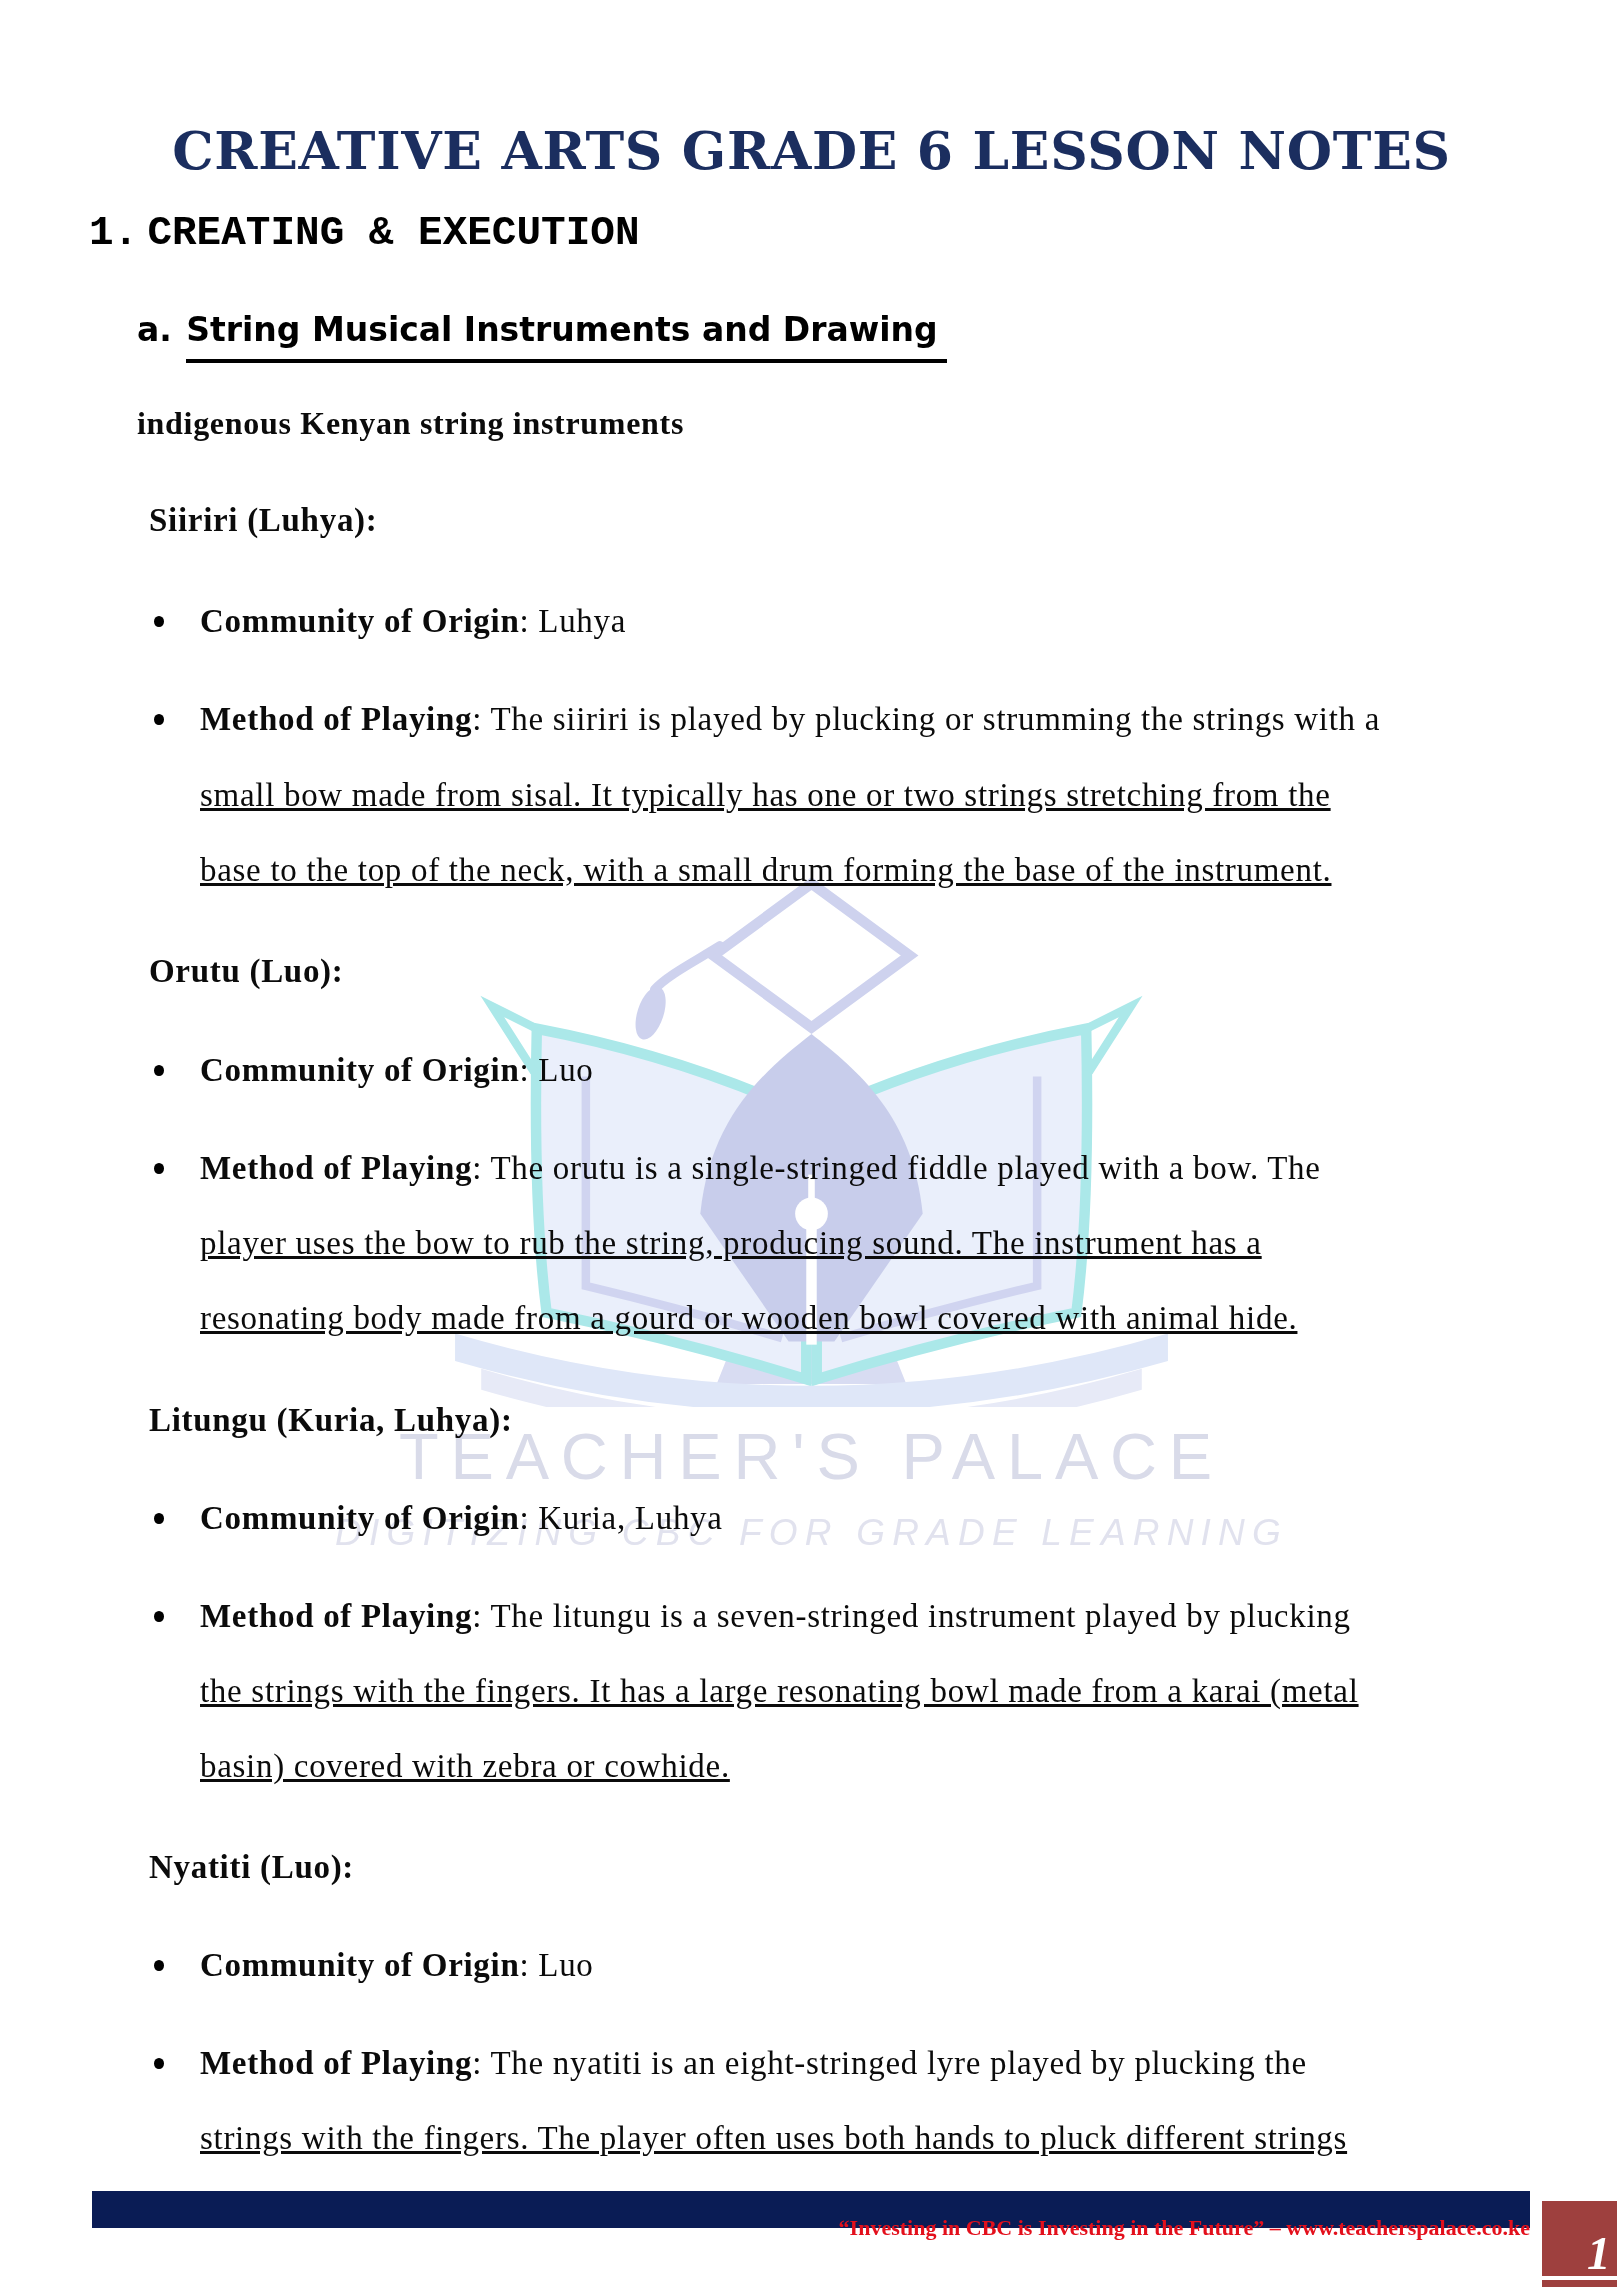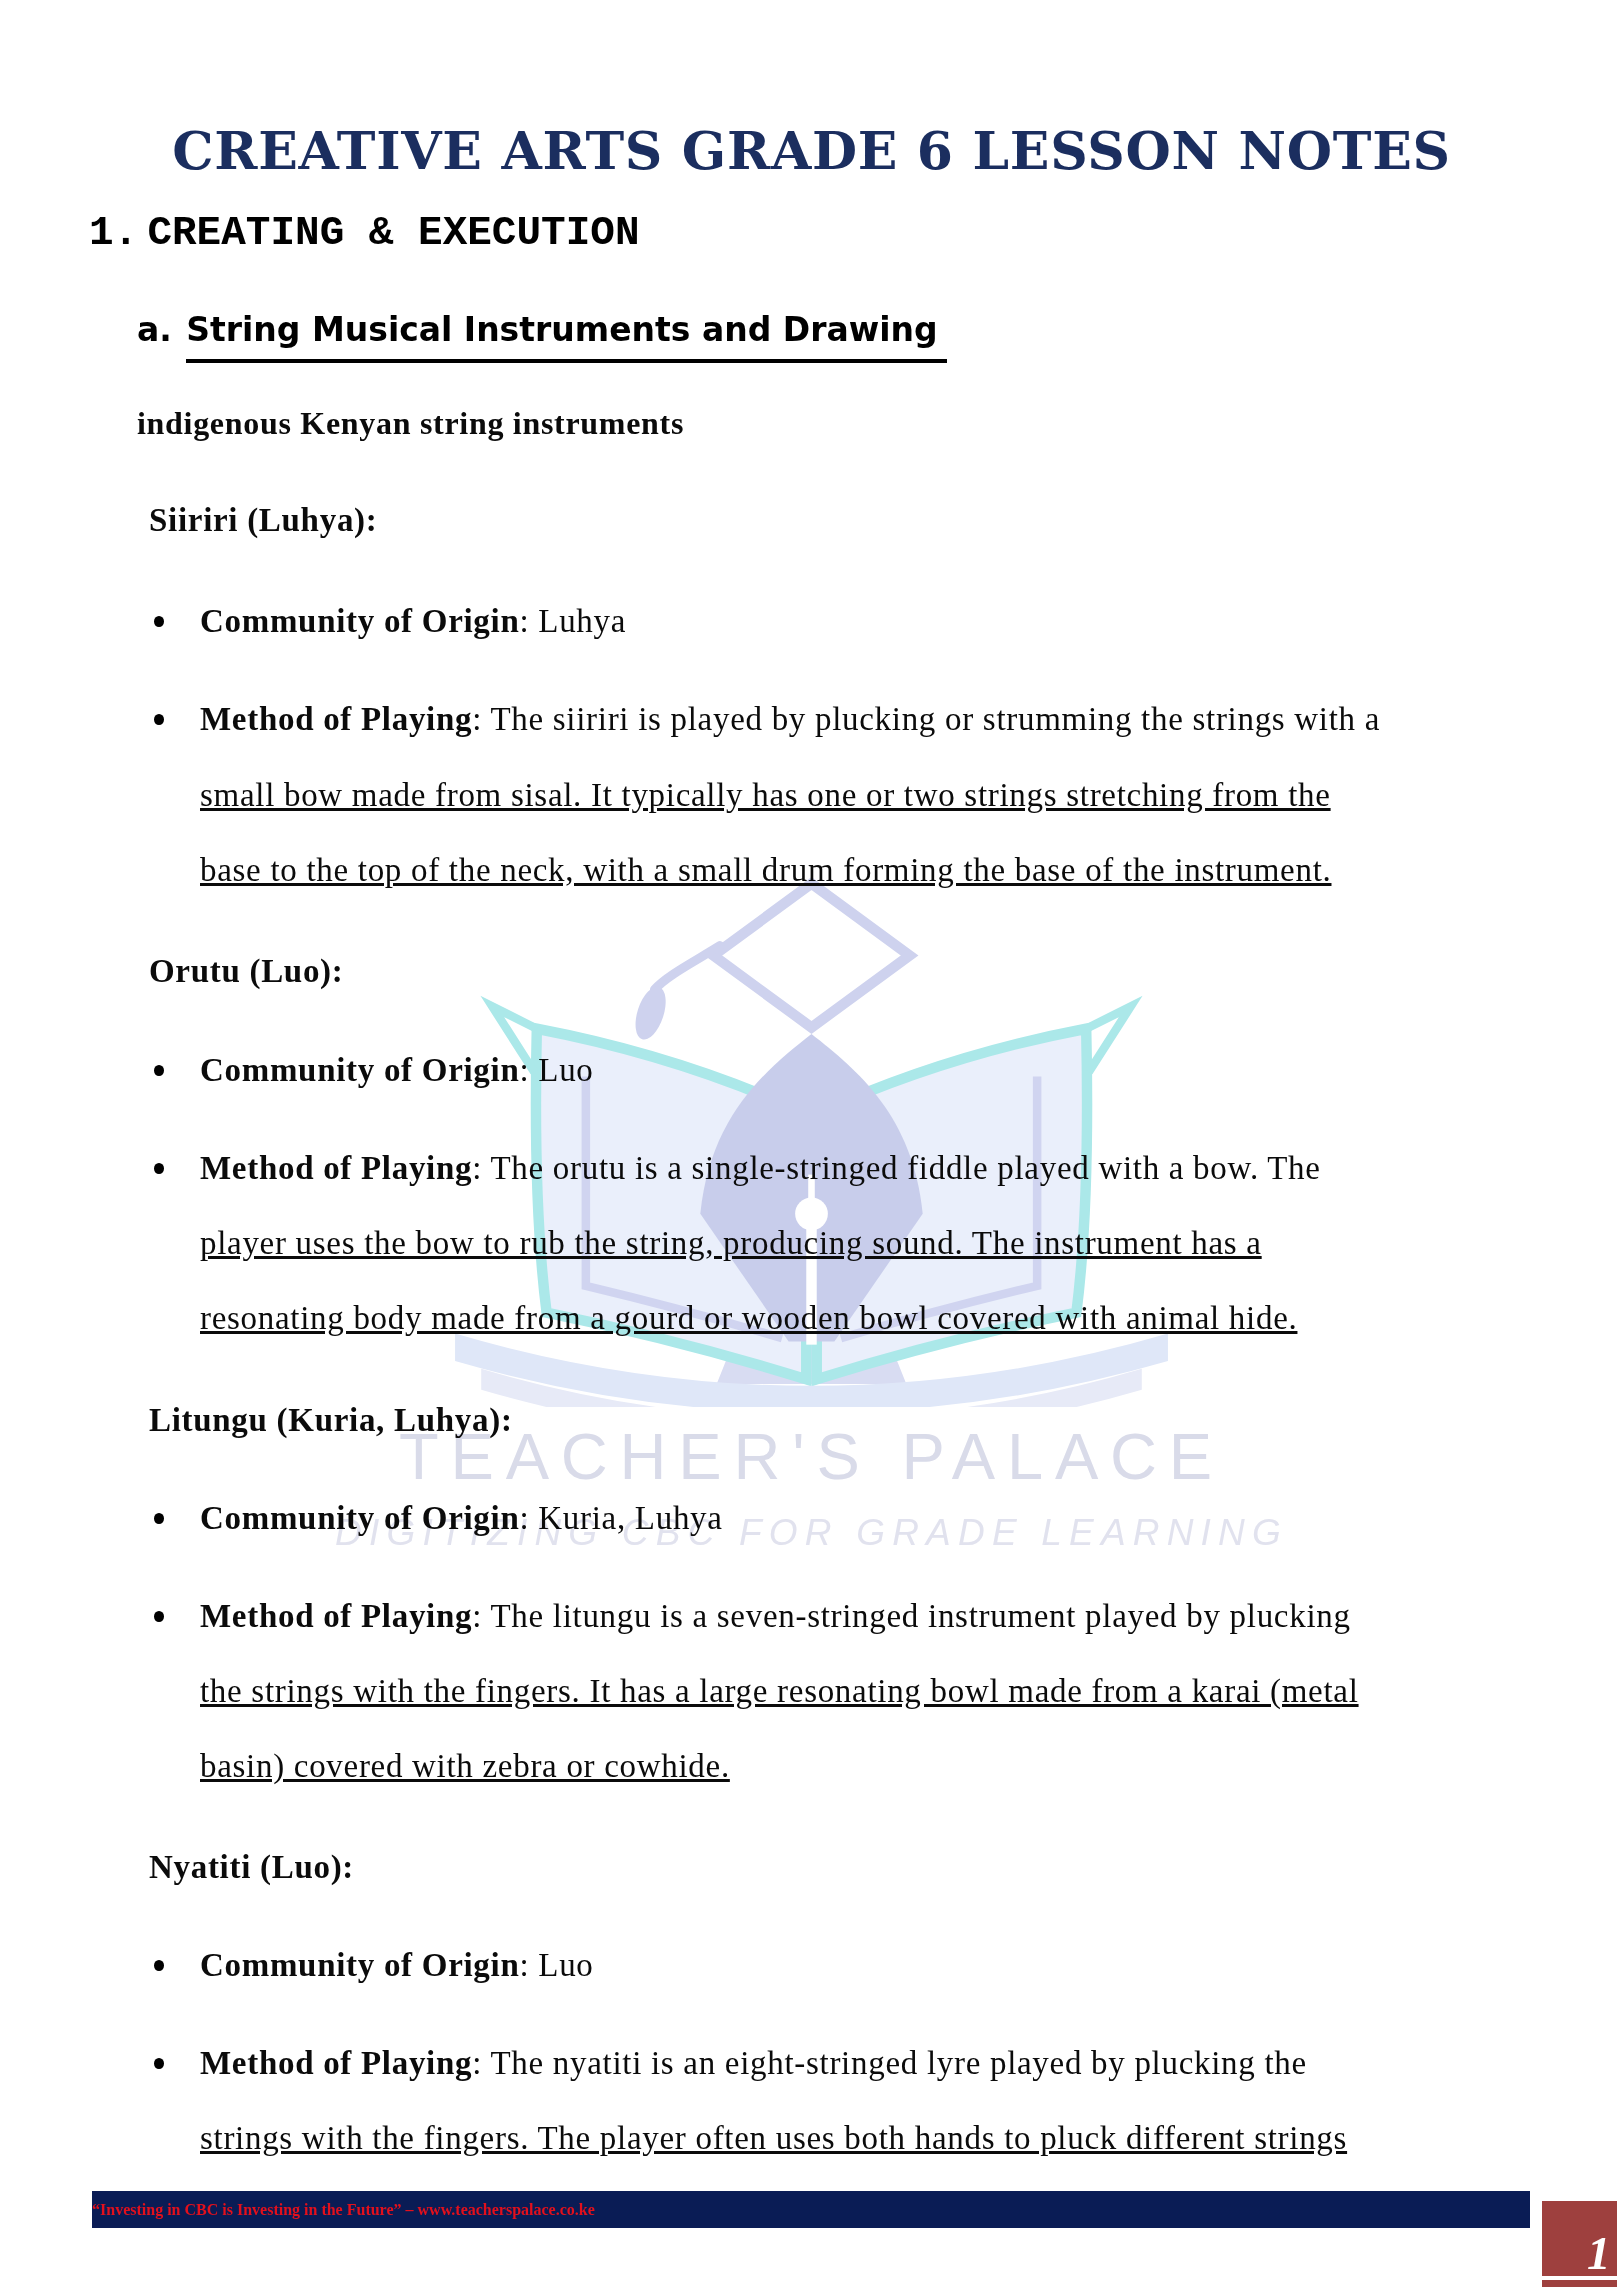--- a/index.html
+++ b/index.html
@@ -70,23 +70,23 @@
   .cline{
     left:200px;
     font-size:33px;letter-spacing:0.7px;text-decoration:underline;
   }
   
   .footer-bar{
     position:absolute;left:92px;top:2191px;width:1438px;height:37px;
     background:#0a1c55;z-index:3;
   }
   .footer-bar span{
-    display:block;width:100%;text-align:left;line-height:38px;
+    display:block;width:100%;text-align:right;line-height:38px;
     font-family:"Liberation Serif", serif;
-    font-weight:700;font-size:16px;color:#e3101c;white-space:nowrap;
+    font-weight:700;font-size:22px;color:#e3101c;white-space:nowrap;margin-top:18px;
   }
   .page-badge{
     position:absolute;left:1542px;top:2201px;width:75px;height:75px;
     background:#9e403e;z-index:3;
   }
   .page-badge span{
     position:absolute;right:6.5px;bottom:-3.9px;
     font-family:"Liberation Serif", serif;
     font-style:italic;font-weight:700;font-size:47px;color:#ffffff;
   }

